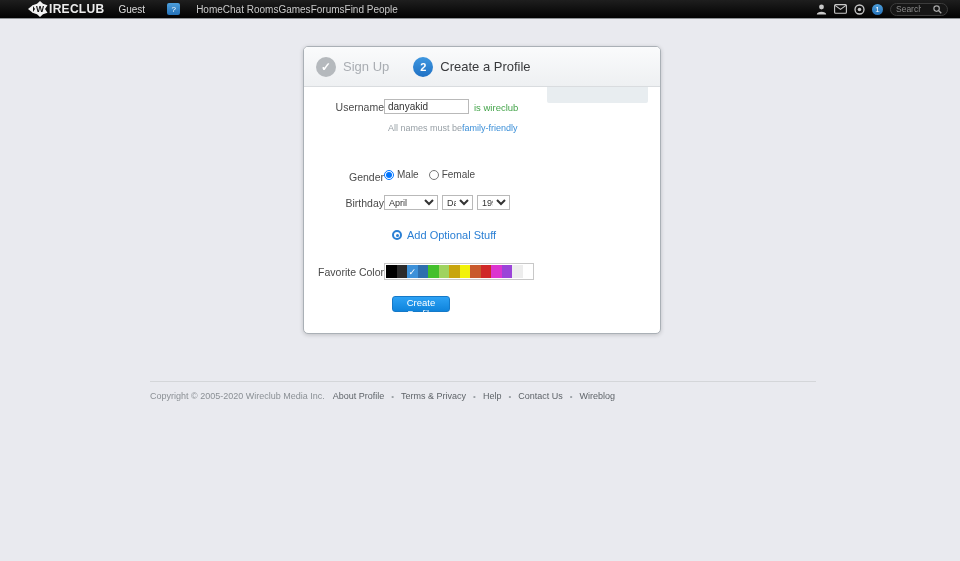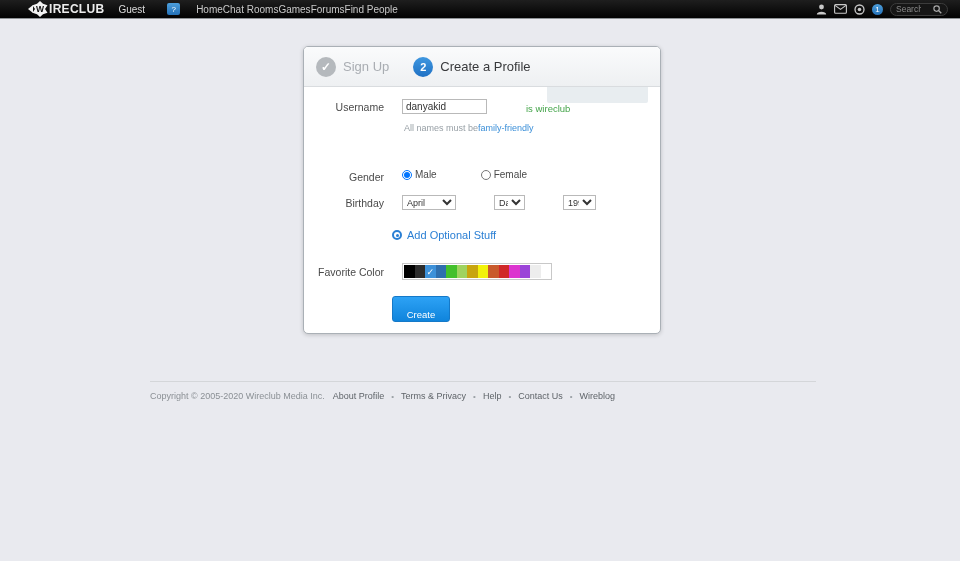--- a/index.html
+++ b/index.html
@@ -69,30 +69,30 @@
     position:absolute; top:40px; right:12px; width:101px; height:16px;
     background:#e8edf0; border-radius:0 0 2px 2px;
   }
 
   
   .row { position:absolute; left:0; display:flex; align-items:flex-start; width:100%; }
   .row-label {
     width:80px; text-align:right; font-size:10.5px; color:#4a4a4a;
     padding-top:2px; flex:0 0 80px;
   }
-  .row-ctrl { margin-left:18px; display:flex; align-items:flex-end;gap:34px; }
+  .row-ctrl { margin-left:0; display:flex; align-items:center; }
 
   .row-username { top:52px; }
   .username-input {
     width:85px; height:15px; border:1px solid #b9b9b9; font-size:10px;
     padding:1px 3px; color:#333; font-family:"Liberation Sans", sans-serif; outline:none;
   }
   .avail-status { margin-left:5px; padding-top:2px; color:#44a44a; font-size:9.5px; }
 
-  .row-help { top:76px; left:100px; width:auto; font-size:9px; color:#98a0a6; }
+  .row-help { top:76px; left:84px; width:auto; font-size:9px; color:#98a0a6; }
   .row-help a { color:#3b8fd8; text-decoration:none; cursor:pointer; }
 
   .row-url { top:93px; left:88px; width:auto; font-size:9px; color:#98a0a6; line-height:10px; display:block; }
 
   .row-gender { top:122px; }
   .radio-opt { display:flex; align-items:center; margin-right:10px; cursor:pointer; }
   .radio-opt input { width:10px; height:10px; margin:0 3px 0 0; }
   .radio-opt span { font-size:10px; color:#4a4a4a; }
 
   .row-birthday { top:148px; }
@@ -120,21 +120,21 @@
   }
   .swatch {
     flex:0 0 10.5px; height:13px; display:flex; align-items:center; justify-content:center;
     color:#fff; font-size:9px; cursor:pointer;
   }
 
   .row-submit { top:249px; left:88px; width:auto; }
   .create-btn {
     width:58px; height:16px; border:1px solid #1579c8; border-radius:3px;
     background:linear-gradient(#2da2f5,#0f84dc); color:#fff; font-size:9.5px;
-    font-family:"Liberation Sans", sans-serif; cursor:pointer; padding:12px;
+    font-family:"Liberation Sans", sans-serif; cursor:pointer; padding:0;
   }
 
   
   .footer {
     position:absolute; left:150px; right:144px; top:381px;
     border-top:1px solid #d4d6d9; padding-top:9px;
     display:flex; align-items:center; font-size:9px; color:#8b9095;
   }
   .footer-copy { margin-right:8px; }
   .footer-links { display:flex; align-items:center; gap:7px; }

